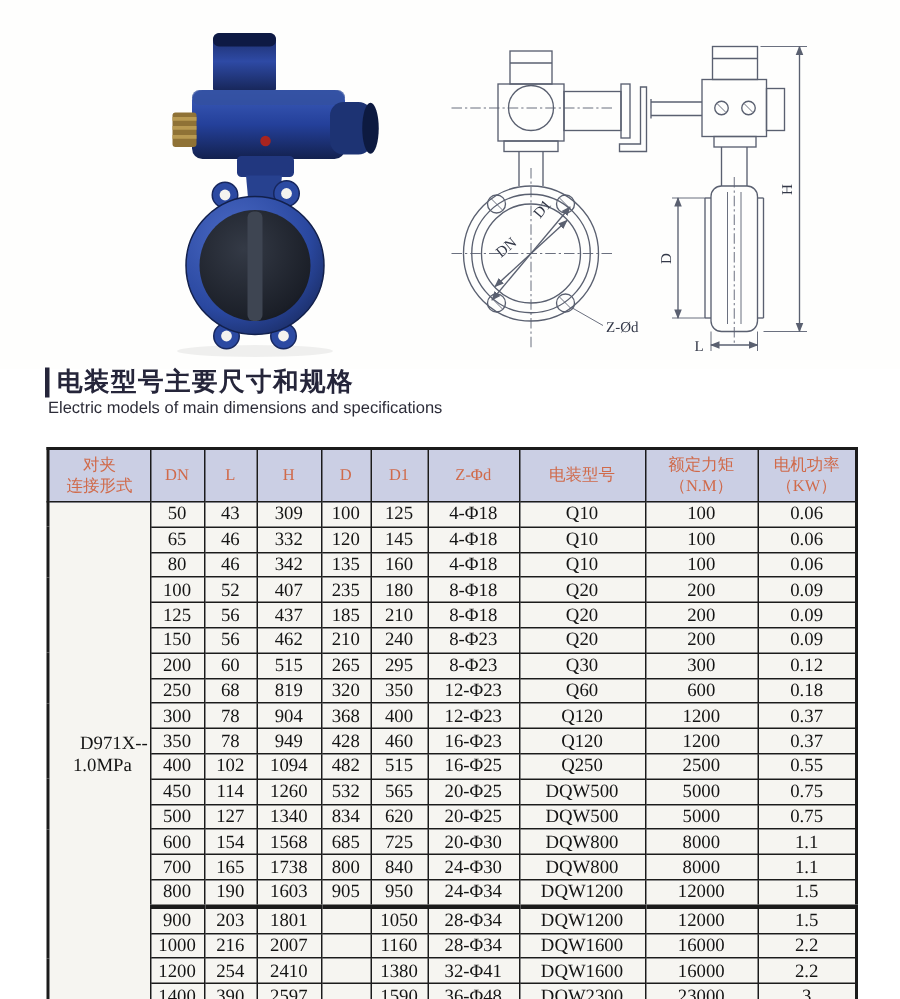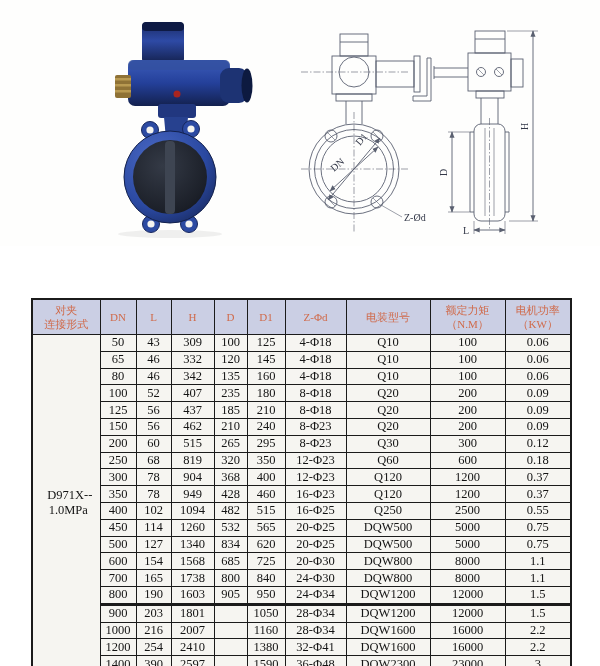--- a/index.html
+++ b/index.html
@@ -31,21 +31,21 @@
     height:34px;padding:0 1px;
   }
   table.spec td{
     background:#f6f5f1;color:#141414;font-size:12.5px;
     border:1px solid #1b1b1b;text-align:center;
     height:15.8px;padding:0 1px;white-space:nowrap;overflow:hidden;
   }
   td.group-cell{
     background:#c7cce4;vertical-align:middle;font-size:12.5px;text-align:left;
   }
-  td.group-cell .l1{padding-left:7px;}
+  td.group-cell .l1{padding-left:7px;text-align:right;}
   td.group-cell .l2{padding-left:4px;}
   tr.section-break td{border-bottom-width:3px;}
 
   .dimlabel{font-family:"Liberation Serif","DejaVu Serif",serif;font-size:10px;fill:#333848;}
 </style>
 </head>
 <body>
 
 <div class="hero">
 
@@ -183,20 +183,22 @@
 
       <line x1="176" y1="215" x2="176" y2="228" stroke-width="0.6"></line>
       <line x1="207" y1="215" x2="207" y2="228" stroke-width="0.6"></line>
       <line x1="176" y1="224" x2="207" y2="224" marker-start="url(#arr)" marker-end="url(#arr)"></line>
       <text class="dimlabel" x="165" y="228" stroke="none" fill="#333848">L</text>
     </g>
   </svg>
 </div>
 
 <div class="title-block">
+  <h1 class="page-title">电装型号主要尺寸和规格</h1>
+  <div class="page-subtitle">Electric models of main dimensions and specifications</div>
 </div>
 
 <table class="spec">
   <colgroup>
     <col style="width:68px">
       <col style="width:36px">
       <col style="width:35px">
     <col style="width:43px">
       <col style="width:33px">
       <col style="width:38px">

